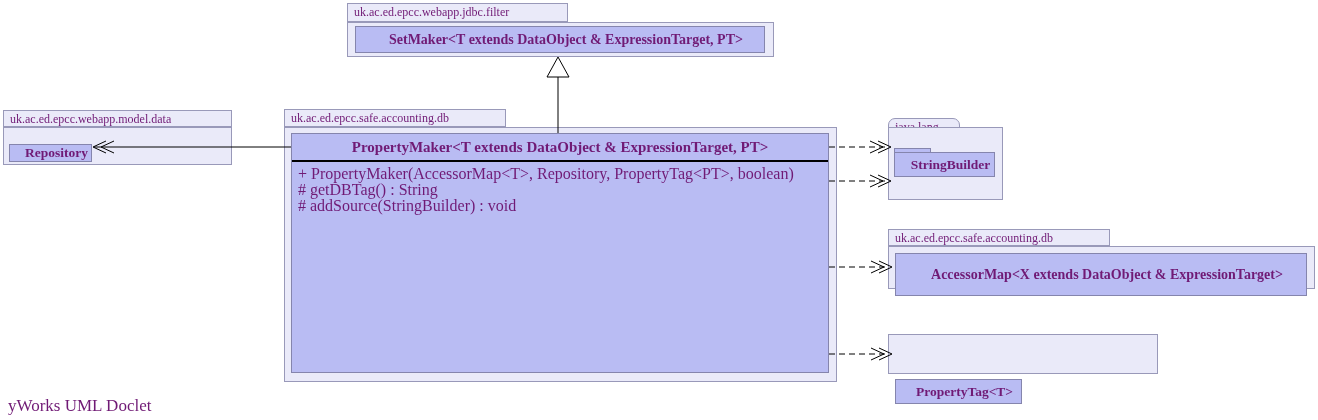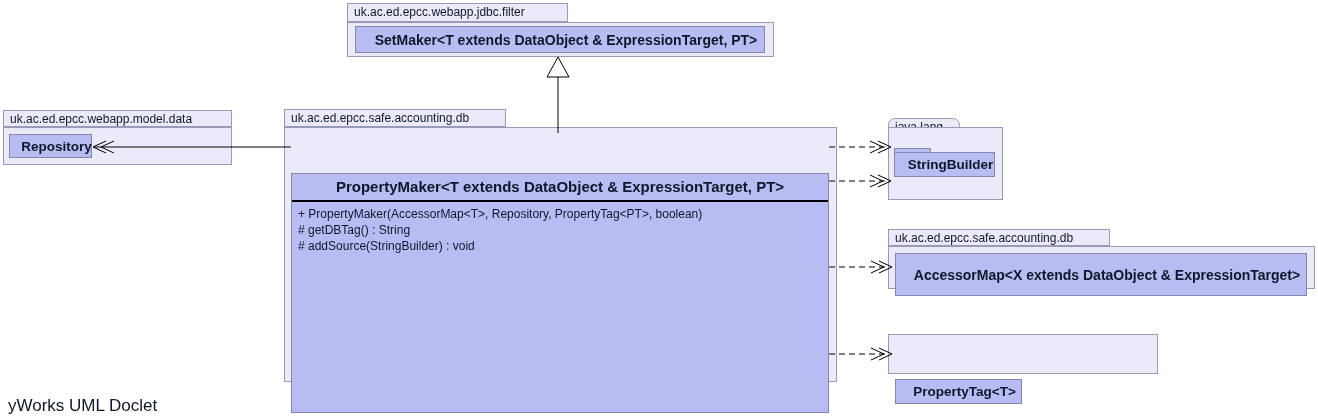--- a/index.html
+++ b/index.html
@@ -1,22 +1,22 @@
 <!DOCTYPE html>
 <html><head>
 <meta charset="utf-8">
 <style>
   html, body { margin: 0; padding: 0; background: #ffffff; }
   .canvas {
     position: relative;
     width: 1318px;
     height: 420px;
     background: #ffffff;
-    font-family: Liberation Sans, sans-serif;
-    color: #0f172a;
+    font-family: Liberation Serif, serif;
+    color: #701a75;
     overflow: hidden;
   }
   .pkg-tab {
     position: absolute;
     box-sizing: border-box;
     background: #eaeaf9;
     border: 1px solid #9999b9;
     font-size: 12px;
     line-height: 15px;
     padding: 1px 6px 0 6px;
@@ -55,21 +55,21 @@
     font-weight: bold;
     font-size: 15px;
     text-align: center;
     white-space: nowrap;
     height: 26px;
     line-height: 26px;
     border-bottom: 2px solid #000;
   }
   .methods {
     padding: 4px 6px;
-    font-size: 12px;
+    font-size: 16px;
     line-height: 16px;
     white-space: nowrap;
   }
   .edges {
     position: absolute;
     left: 0; top: 0;
     pointer-events: none;
   }
   .footer {
     position: absolute;
@@ -83,25 +83,25 @@
 <body>
 
 <div class="canvas">
 
   <div class="pkg-tab" style="left:347px; top:3px; width:221px; height:19px;">uk.ac.ed.epcc.webapp.jdbc.filter</div>
   <div class="pkg-body" style="left:347px; top:22px; width:427px; height:35px;"></div>
   <div class="cls big" style="left:355px; top:26px; width:410px; height:27px;">SetMaker&lt;T extends DataObject &amp; ExpressionTarget, PT&gt;</div>
 
   <div class="pkg-tab" style="left:3px; top:110px; width:229px; height:17px;">uk.ac.ed.epcc.webapp.model.data</div>
   <div class="pkg-body" style="left:3px; top:127px; width:229px; height:38px;"></div>
-  <div class="cls" style="left:9px; top:134px; width:83px; height:24px;">Repository</div>
+  <div class="cls" style="left:9px; top:144px; width:83px; height:18px;">Repository</div>
 
   <div class="pkg-tab" style="left:284px; top:109px; width:222px; height:18px;">uk.ac.ed.epcc.safe.accounting.db</div>
   <div class="pkg-body" style="left:284px; top:127px; width:553px; height:255px;"></div>
-  <div class="main-cls" style="left:291px; top:133px; width:538px; height:240px;margin-top:40px;">
+  <div class="main-cls" style="left:291px; top:133px; width:538px; height:240px;">
     <div class="main-title">PropertyMaker&lt;T extends DataObject &amp; ExpressionTarget, PT&gt;</div>
     <div class="methods">
       <div>+ PropertyMaker(AccessorMap&lt;T&gt;, Repository, PropertyTag&lt;PT&gt;, boolean)</div>
       <div># getDBTag() : String</div>
       <div># addSource(StringBuilder) : void</div>
     </div>
   </div>
 
   <div class="pkg-tab" style="left:888px; top:118px; width:72px; height:34px;border-radius:7px;">java.lang</div>
   <div class="pkg-body" style="left:888px; top:127px; width:115px; height:73px;"></div>

